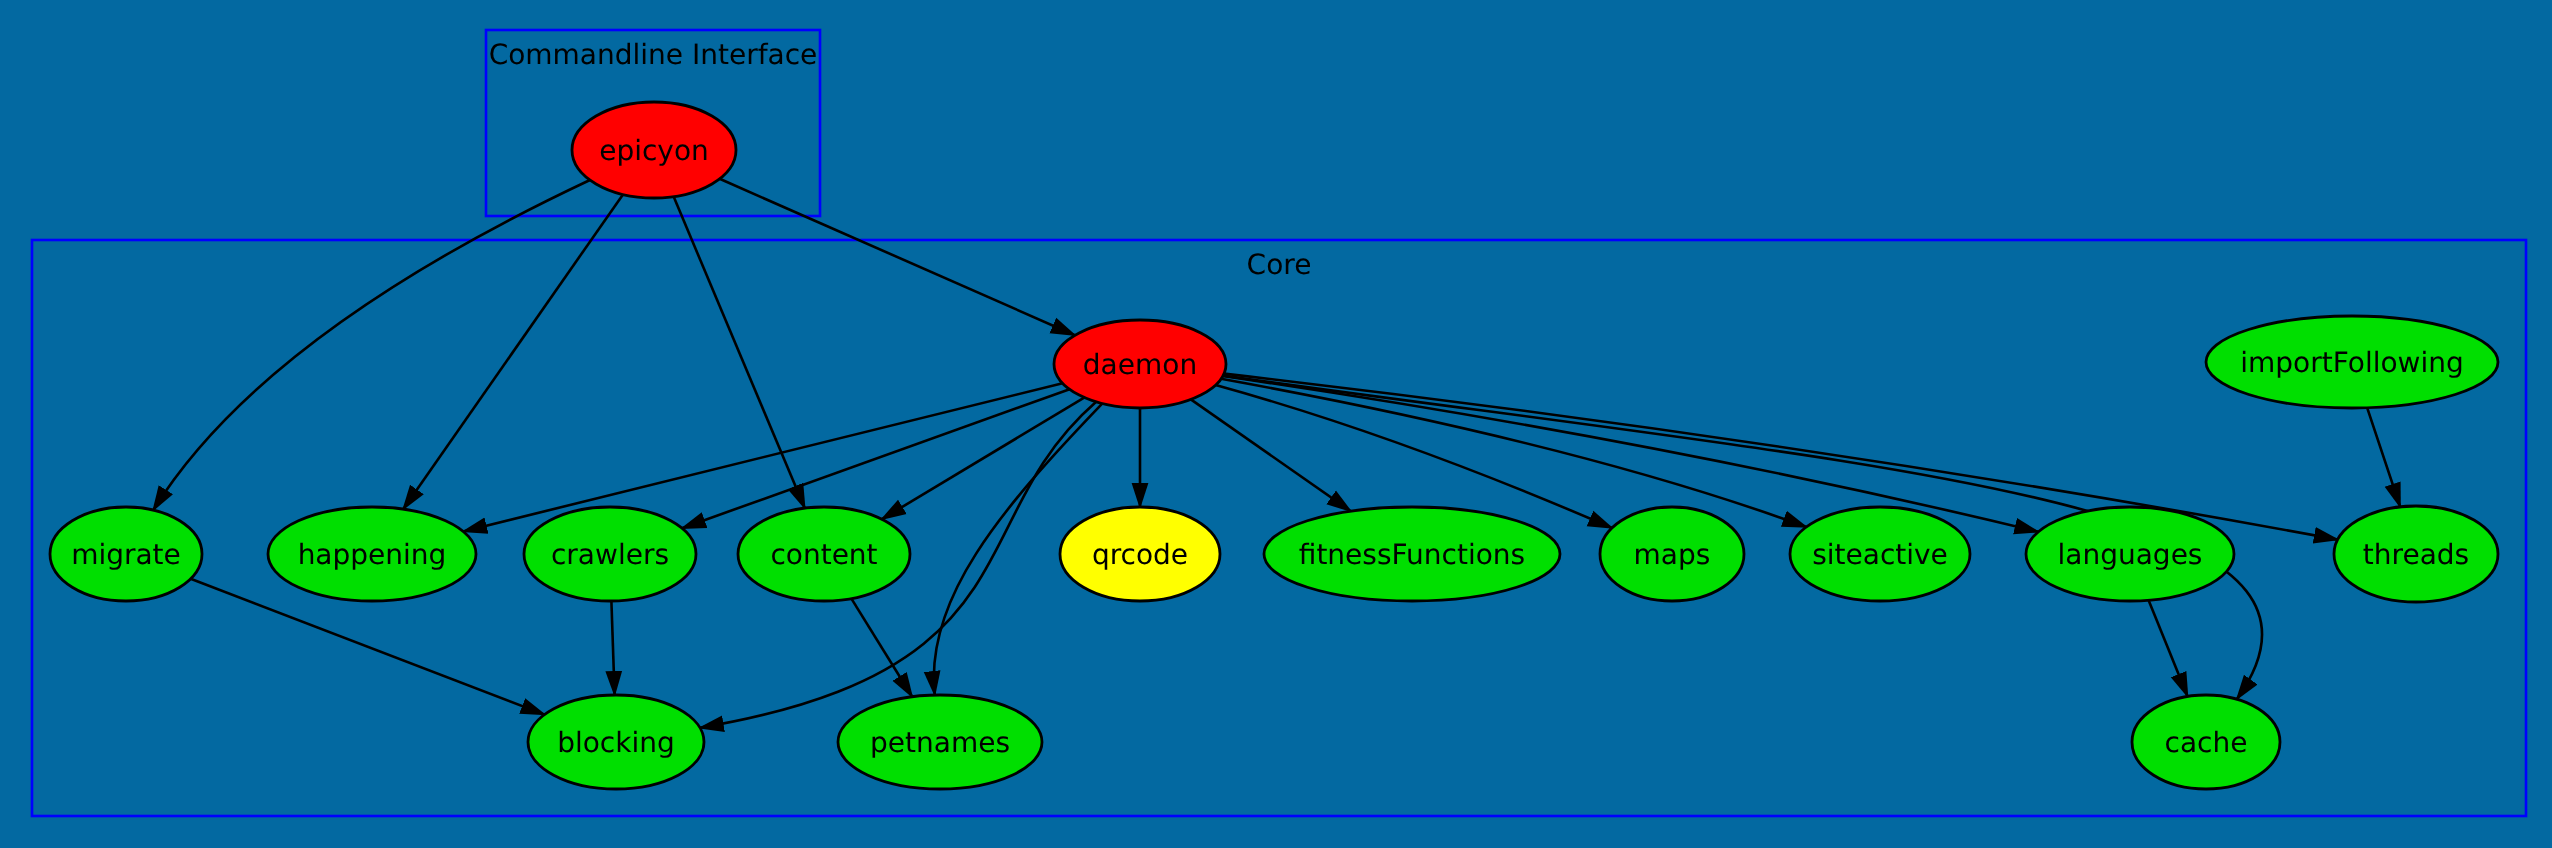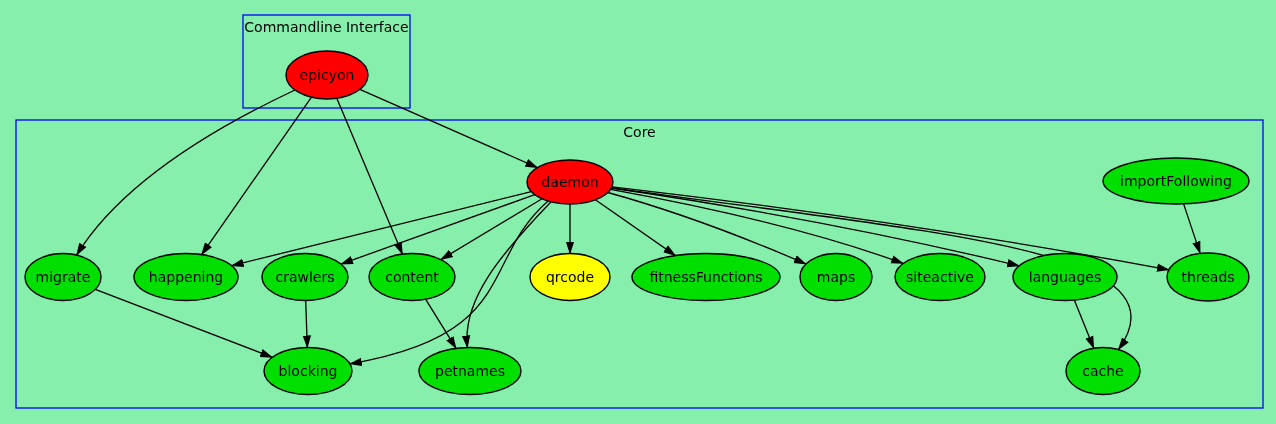--- a/index.html
+++ b/index.html
@@ -4,21 +4,21 @@
 <style>
   html, body {
     margin: 0;
     padding: 0;
     background: #ffffff;
   }
   .stage {
     position: relative;
     width: 1276px;
     height: 424px;
-    background: #86efac;
+    background: #0369a1;
     overflow: hidden;
   }
   svg {
     display: block;
     font-family: "DejaVu Sans", sans-serif;
   }
   .node-label, .cluster-label {
     font-size: 14px;
     fill: #000000;
   }

